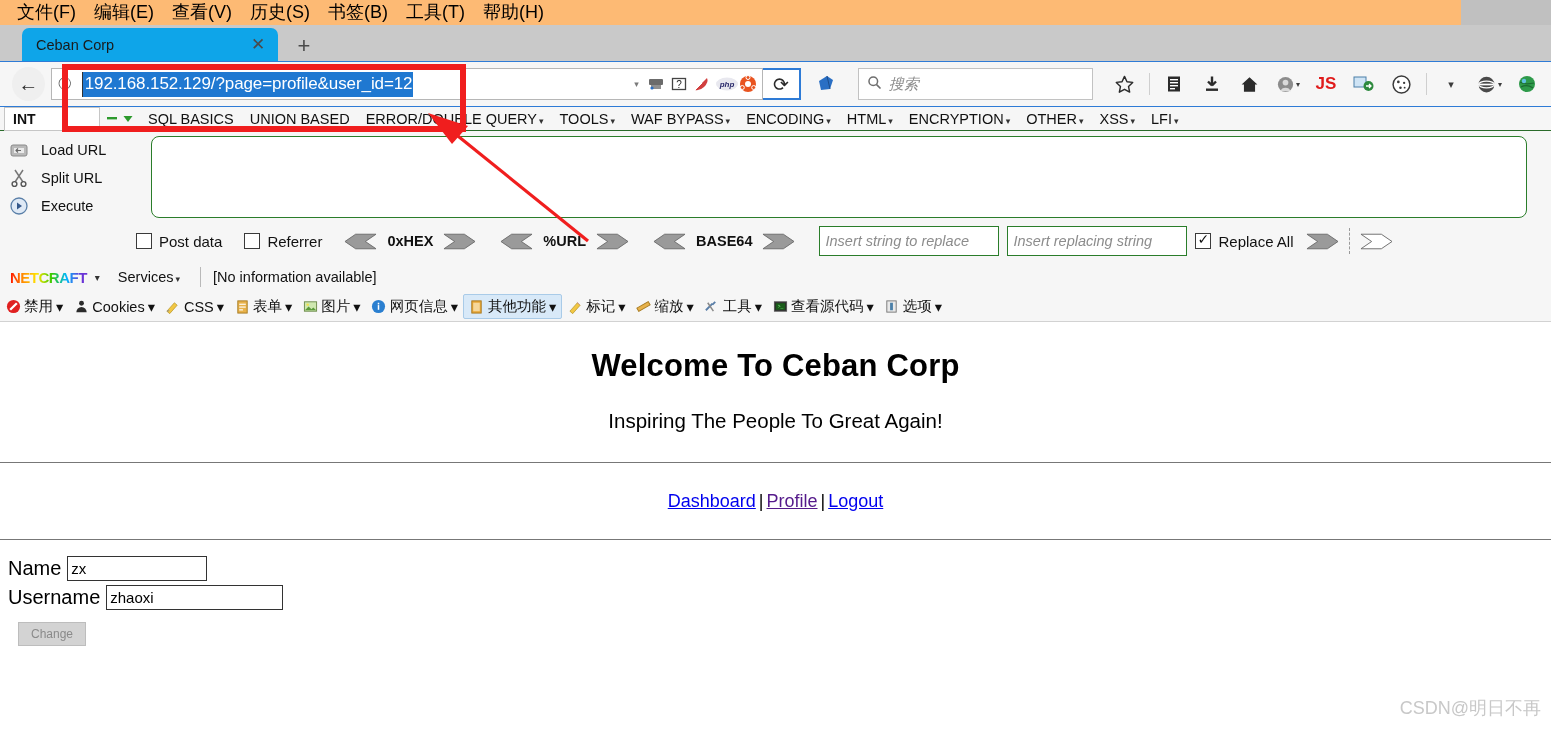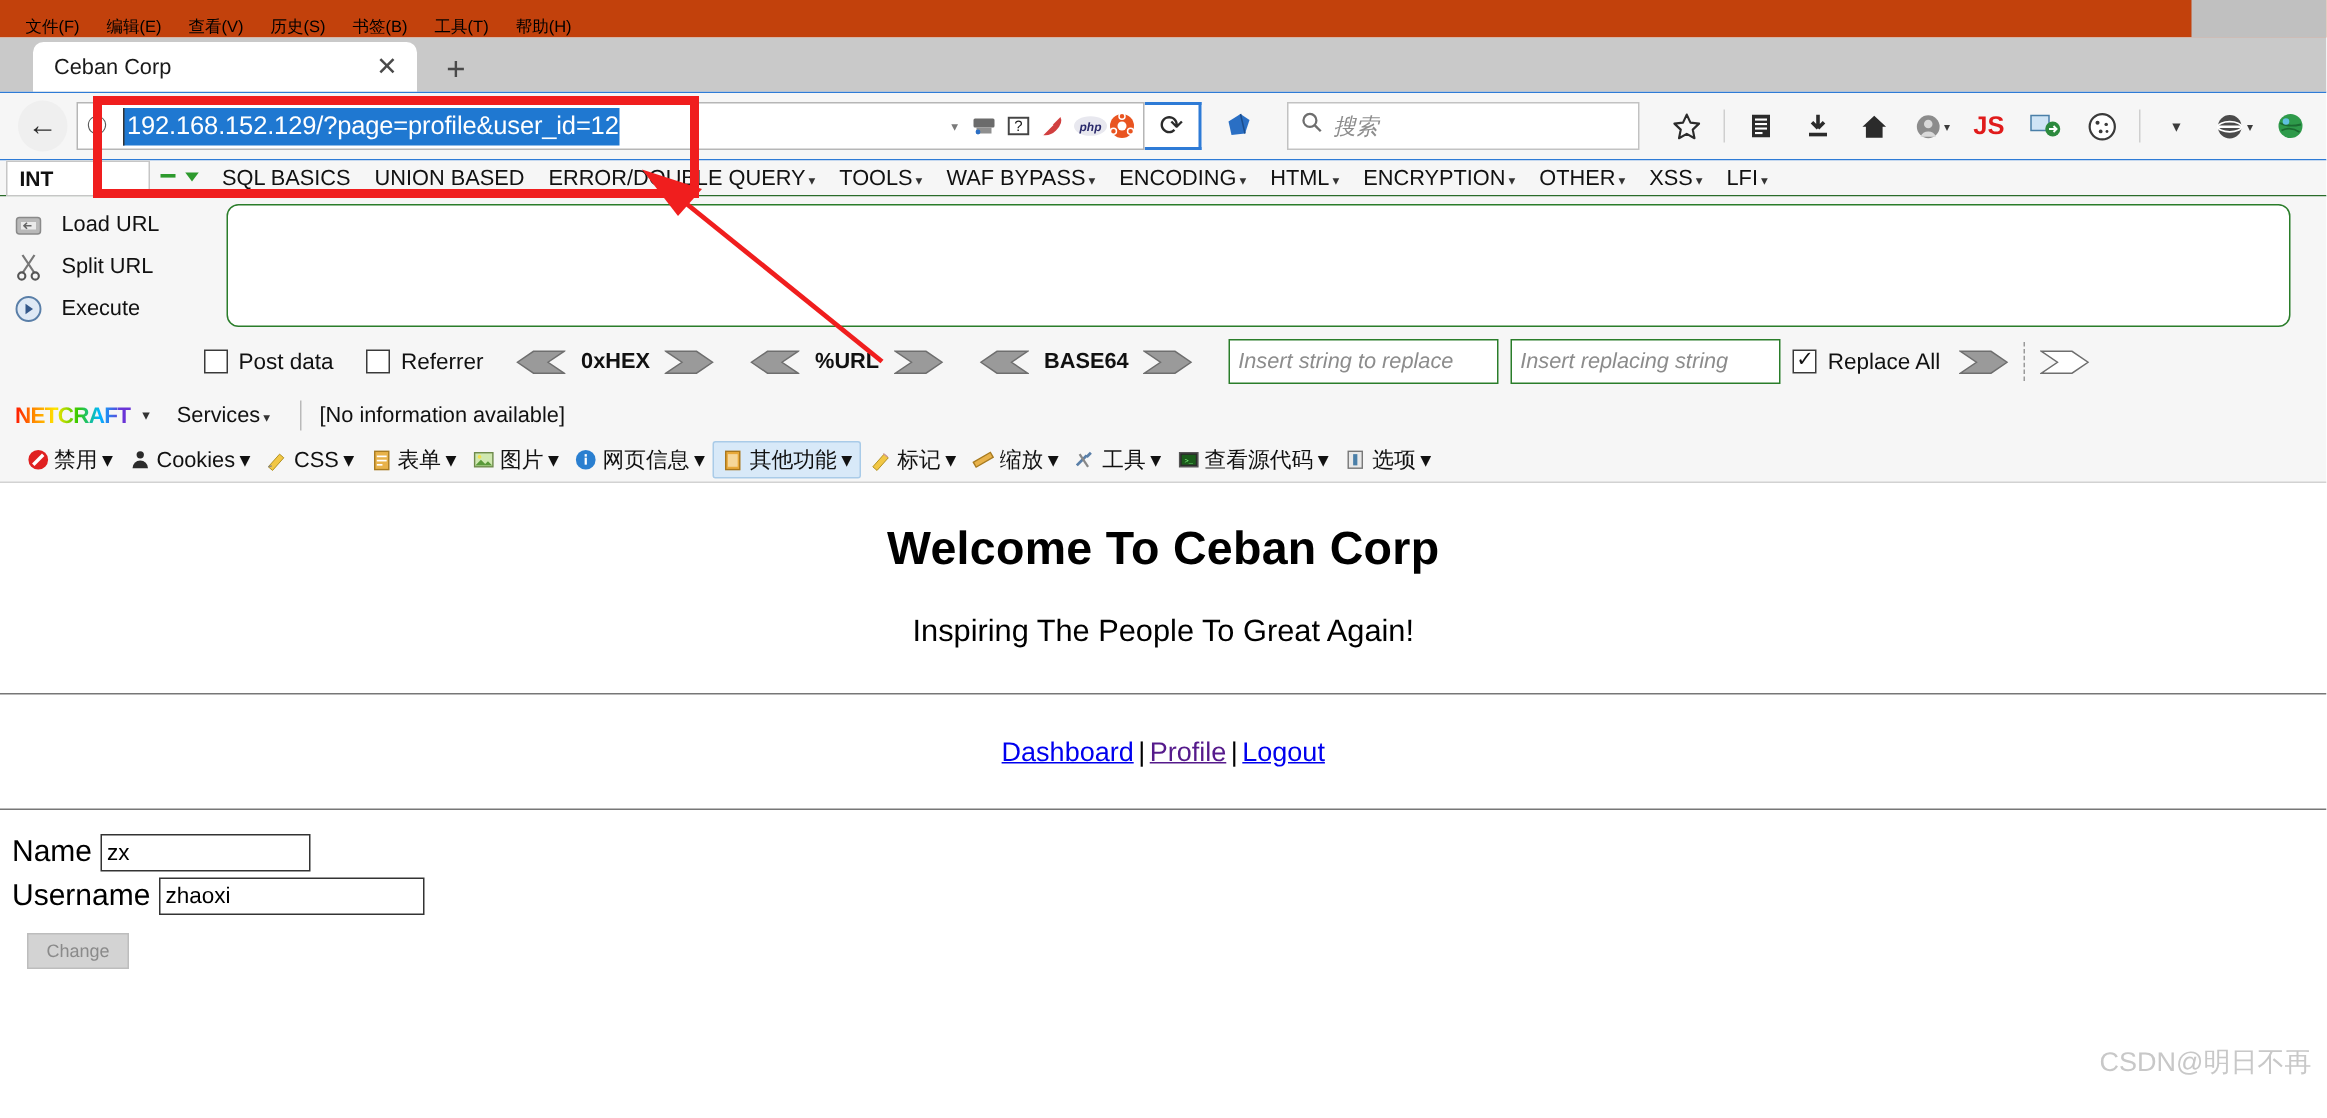--- a/index.html
+++ b/index.html
@@ -8,41 +8,41 @@
     width: 1551px; height: 745px;
     overflow: hidden;
     background: #fff;
     font-family: "Liberation Sans", sans-serif;
   }
   #root { position: relative; width: 1551px; height: 745px; }
 
   
   .menubar {
     height: 25px;
-    background: #c2410c;
+    background: #fdba74;
     display: flex;
-    align-items: flex-end;
+    align-items: flex-start;
     padding-left: 8px;
-    font-size: 11px;
+    font-size: 18px;
     color: #000;
   }
   .menubar .mi { padding: 0 9px; white-space: nowrap; cursor: default; }
 
   
   .tabstrip {
     height: 36px;
     background: #c9c9c9;
     position: relative;
     display: flex;
     align-items: flex-end;
     padding-left: 22px;
   }
   .tab {
     width: 256px; height: 33px;
-    background: #ffffff;
+    background: #0ea5e9;
     border-radius: 7px 7px 0 0;
     display: flex; align-items: center;
     padding: 0 10px 0 14px;
     position: relative;
   }
   .tab-title { font-size: 14.5px; color: #1a1a1a; flex: 1; }
   .tab-close { font-size: 17px; color: #4a4a4a; width: 20px; text-align: center; cursor: pointer; }
   .newtab {
     margin-left: 13px; margin-bottom: 4px;
     font-size: 22px; color: #4a4a4a; line-height: 1;
@@ -164,21 +164,21 @@
     font-weight: bold; font-size: 15px; letter-spacing: -0.5px;
     background: linear-gradient(90deg,#ff0000 0%,#ff8a00 18%,#ffe600 36%,#36c900 54%,#00b7ff 72%,#6a34d6 90%);
     -webkit-background-clip: text; background-clip: text; color: transparent;
     padding: 0 2px;
   }
   .netsep { width:1px; height:20px; background:#b9b9b9; margin: 0 12px; }
 
   
   .wdbar {
     height: 30px; background:#f6f6f6; display:flex; align-items:center;
-    font-size: 14.5px; color:#111; padding-left: 12px;
+    font-size: 14.5px; color:#111; padding-left: 0;
     border-bottom: 1px solid #d2d2d2;
   }
   .wd { display:flex; align-items:center; padding: 2px 5px; gap:3px; white-space:nowrap; cursor:pointer; }
   .wd.active { background:#d8e9f8; border:1px solid #a9cbe8; border-radius:2px; }
   .wd-ico { width:16px; height:16px; display:flex; align-items:center; justify-content:center; }
 
   
   .page { background:#fff; position:relative; height: 406px; }
   .h1 {
     text-align:center; font-size: 31px; font-weight: bold; color:#000;

